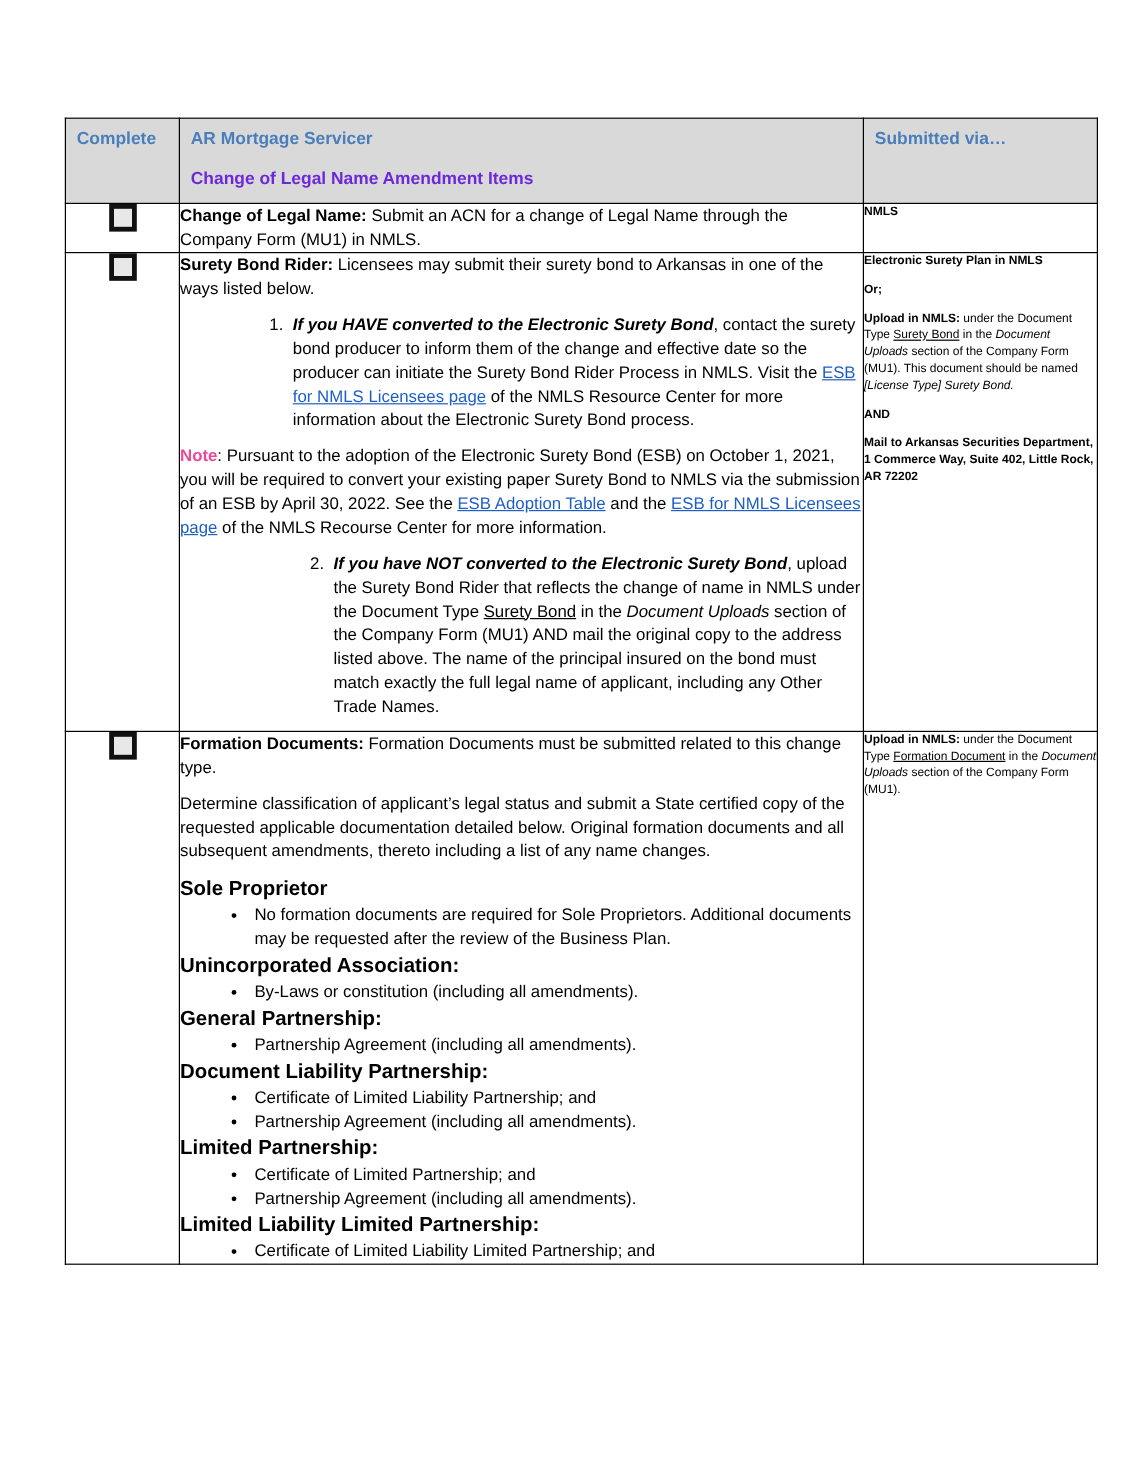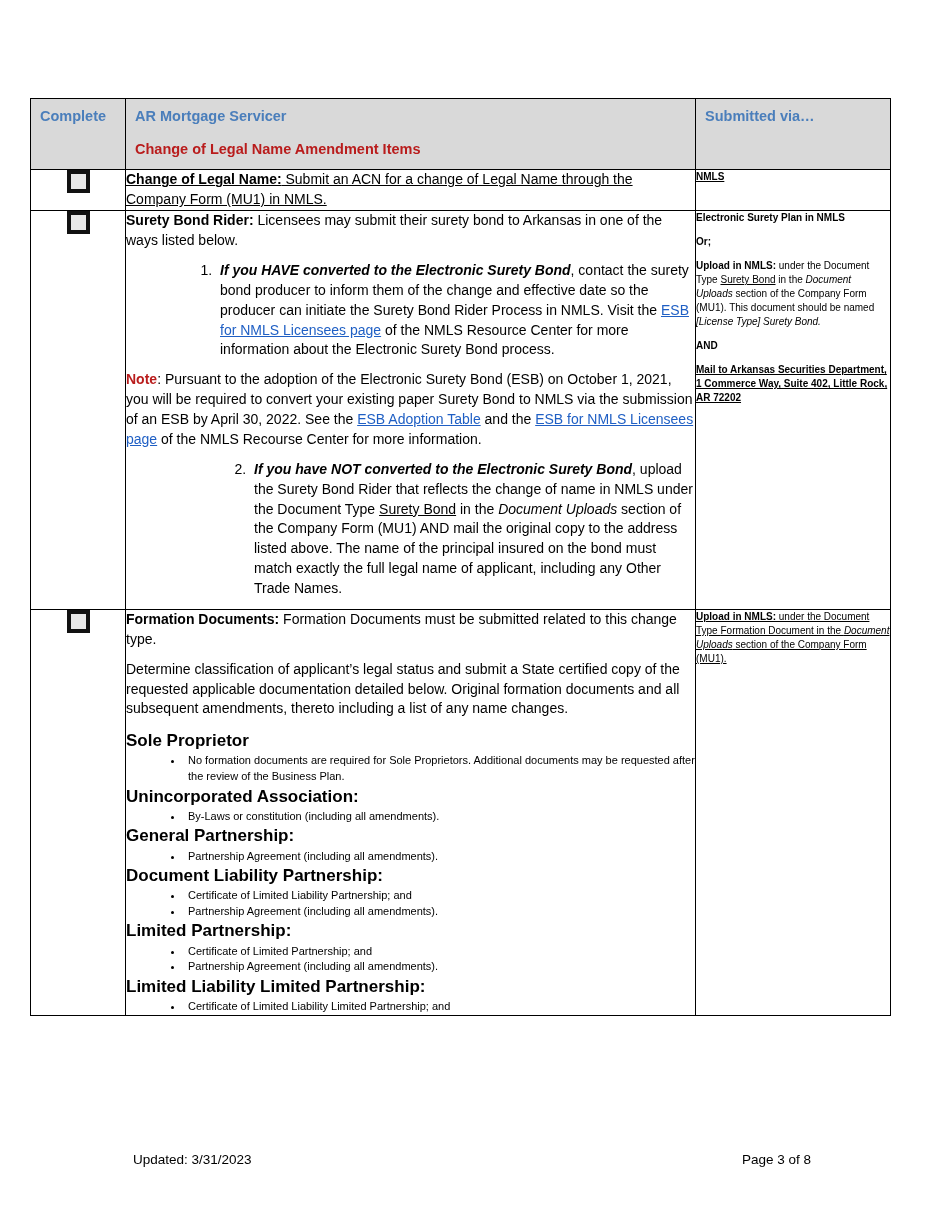--- a/index.html
+++ b/index.html
@@ -16,21 +16,21 @@
     position: relative;
   }
   .page {
     position: absolute;
     left: 0; top: 0;
     width: 950px;
     height: 1230px;
   }
   table.checklist {
     position: absolute;
-    left: 30px;
+    left: 54px;
     top: 98px;
     width: 860px;
     border-collapse: collapse;
     table-layout: fixed;
   }
   table.checklist td {
     border: 1px solid #000000;
     vertical-align: top;
     padding: 0;
   }
@@ -43,21 +43,21 @@
     background: #d9d9d9;
     padding: 10px 9px 12px 9px;
   }
   .hdr-text {
     color: #4a7ebb;
     font-weight: bold;
     font-size: 14.5px;
     line-height: 1.05;
   }
   .hdr-sub {
-    color: #b91c1c;
+    color: #6d28d9;
     font-weight: bold;
     font-size: 14.5px;
     margin-top: 18px;
     line-height: 1.05;
   }
 
   
   td.complete-cell {
     text-align: center;
     vertical-align: middle;
@@ -74,30 +74,30 @@
     padding: 10px 12px 12px 10px;
     font-size: 14px;
     line-height: 1.42;
   }
   td.via-cell {
     padding: 10px 10px 12px 10px;
     font-size: 10px;
     line-height: 1.40;
   }
   p { margin: 0 0 10px 0; }
-  p.tight { margin-bottom: 0; text-decoration: underline; }
+  p.tight { margin-bottom: 0; }
   b, strong { font-weight: bold; }
   i, em { font-style: italic; }
   .bi { font-weight: bold; font-style: italic; }
   .u { text-decoration: underline; }
   a.lnk, .lnk {
     color: #1f5fc4;
     text-decoration: underline;
   }
-  .note-label { color: #b91c1c; font-weight: bold; }
+  .note-label { color: #ec4899; font-weight: bold; }
 
   
   ol.numlist {
     margin: 0 0 10px 0;
     padding-left: 58px;
     list-style-type: decimal;
   }
   ol.numlist > li {
     margin-bottom: 2px;
     padding-left: 4px;
@@ -111,21 +111,21 @@
     font-size: 17px;
     margin: 0;
     line-height: 1.42;
   }
   ul.bul {
     margin: 0;
     padding-left: 58px;
     list-style-type: disc;
   }
   ul.bul > li {
-    font-size: 11px;
+    font-size: 14px;
     line-height: 1.42;
     padding-left: 4px;
   }
   .detail-block { margin-top: 8px; }
 
   
   .footer {
     position: absolute;
     left: 45px;
     top: 1152px;
@@ -250,18 +250,14 @@
           </div>
         </td>
         <td class="via-cell">
           <p class="tight"><b>Upload in NMLS:</b><span> under the Document Type </span><span class="u">Formation Document</span><span> in the </span><i>Document Uploads</i><span> section of the Company Form (MU1).</span></p>
         </td>
       </tr>
 
     </tbody>
   </table>
 
-  <div class="footer">
-    <div class="f-left">Updated:  3/31/2023</div>
-    <div class="f-right">Page 3 of 8</div>
-  </div>
 
 </div>
 
 </body></html>

